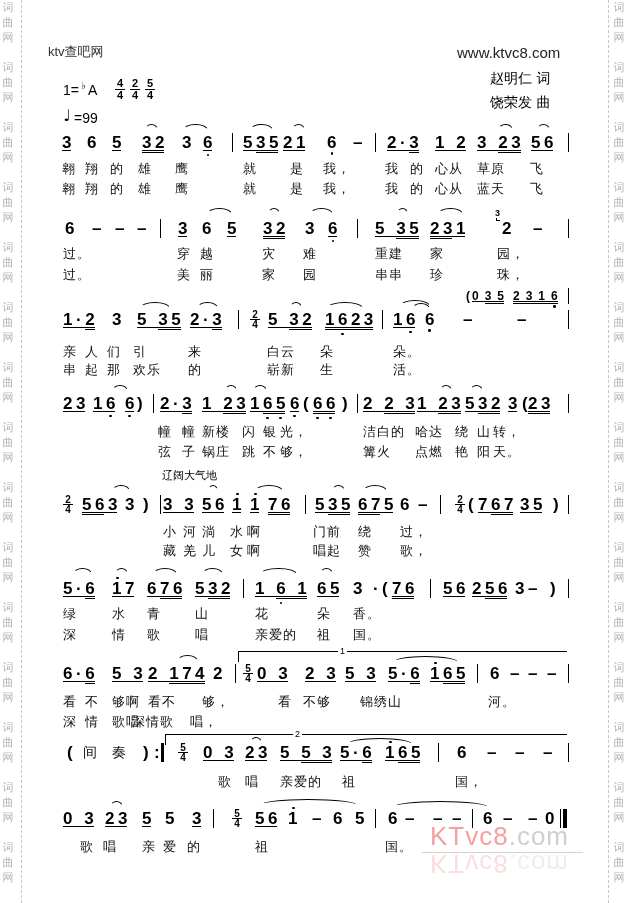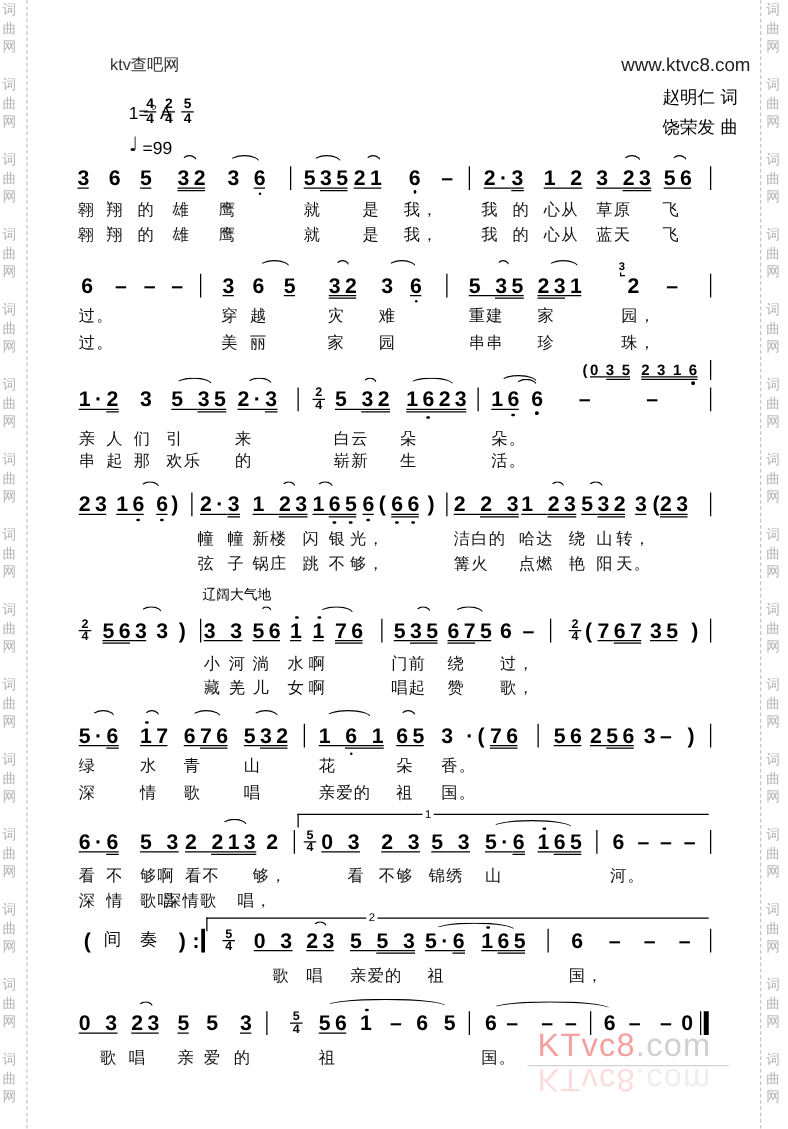--- a/index.html
+++ b/index.html
@@ -1,20 +1,20 @@
 <!DOCTYPE html>
 <html><head>
 <meta charset="utf-8">
 <style>
 *{box-sizing:border-box;}
 html,body{margin:0;padding:0;background:#fff;}
 #page{position:relative;width:630px;height:903px;overflow:hidden;background:#fff;color:#000;font-family:"Liberation Sans",sans-serif;}
-.wm-g{position:absolute;width:12px;font-family:"DejaVu Sans",sans-serif;font-size:11px;line-height:15px;color:#b4b4b4;word-break:break-all;text-align:left;}
+.wm-g{position:absolute;width:12px;font-family:"DejaVu Sans",sans-serif;font-size:11px;line-height:15px;color:#b4b4b4;word-break:break-all;text-align:center;}
 .wm-line{position:absolute;top:0;width:0;height:903px;border-left:1px dashed #c6c6c6;}
-.hd{position:absolute;white-space:pre;line-height:1.15;margin-left:40px;}
+.hd{position:absolute;white-space:pre;line-height:1.15;}
 .row,.lyl{position:absolute;left:0;width:630px;height:0;}
 .g{position:absolute;top:0;font-family:"Liberation Sans",sans-serif;font-weight:bold;font-size:17px;line-height:17px;letter-spacing:3.5px;white-space:pre;}
 .s{position:relative;display:inline-block;}
 .a::after{content:"";position:absolute;left:0;right:0;bottom:0;height:1px;background:#000;}
 .e.a::after{right:3.5px;}
 .b::before{content:"";position:absolute;left:0;right:3.5px;bottom:-2px;height:1px;background:#000;}
 .gi{font-size:12px;line-height:12px;letter-spacing:6px;}
 .gi .e.a::after{right:6px;}
 .gi .b::before{right:6px;}
 .dt{position:absolute;width:2.6px;height:2.6px;border-radius:50%;background:#000;}
@@ -426,21 +426,21 @@
 <span class="ly" style="left:255px">亲爱的</span>
 <span class="ly" style="left:317px">祖</span>
 <span class="ly" style="left:353px">国。</span>
 </div>
 
 <div class="row" style="top:665px">
 <i class="vl" style="left:238px;top:-14px;width:329px"></i>
 <span class="vlab" style="left:338px;top:-19px">1</span>
 <span class="g" style="left:63px"><span class="s a">6·</span><span class="s a b e">6</span></span>
 <span class="g" style="left:112px"><span class="s a e">5 3</span></span>
-<span class="g" style="left:148px"><span class="s a">2 </span><span class="s a b e">213</span></span>
+<span class="g" style="left:148px"><span class="s a">2 </span><span class="s a b e">174</span></span>
 <span class="g" style="left:213px"><span class="s">2</span></span>
 <span class="ts" style="left:243px">
         <span class="tn">5</span>
         <span class="td">4</span>
       </span>
 <span class="g" style="left:257px"><span class="s a e">0 3</span></span>
 <span class="g" style="left:305px"><span class="s a e">2 3</span></span>
 <span class="g" style="left:345px"><span class="s a e">5 3</span></span>
 <span class="g" style="left:388px"><span class="s a">5·</span><span class="s a b e">6</span></span>
 <span class="g" style="left:430px"><span class="s a">1</span><span class="s a b e">65</span></span>
@@ -456,21 +456,21 @@
 <i class="sl" style="left:393px;top:-9px;width:65px"></i>
 </div>
 <div class="lyl" style="top:694px">
 <span class="ly" style="left:63px">看</span>
 <span class="ly" style="left:85px">不</span>
 <span class="ly" style="left:112px">够啊</span>
 <span class="ly" style="left:148px">看不</span>
 <span class="ly" style="left:202px">够，</span>
 <span class="ly" style="left:278px">看</span>
 <span class="ly" style="left:303px">不够</span>
-<span class="ly" style="left:343px">锦绣</span>
+<span class="ly" style="left:360px">锦绣</span>
 <span class="ly" style="left:388px">山</span>
 <span class="ly" style="left:488px">河。</span>
 </div>
 <div class="lyl" style="top:714px">
 <span class="ly" style="left:63px">深</span>
 <span class="ly" style="left:85px">情</span>
 <span class="ly" style="left:112px">歌唱</span>
 <span class="ly" style="left:132px">深情歌</span>
 <span class="ly" style="left:190px">唱，</span>
 </div>

